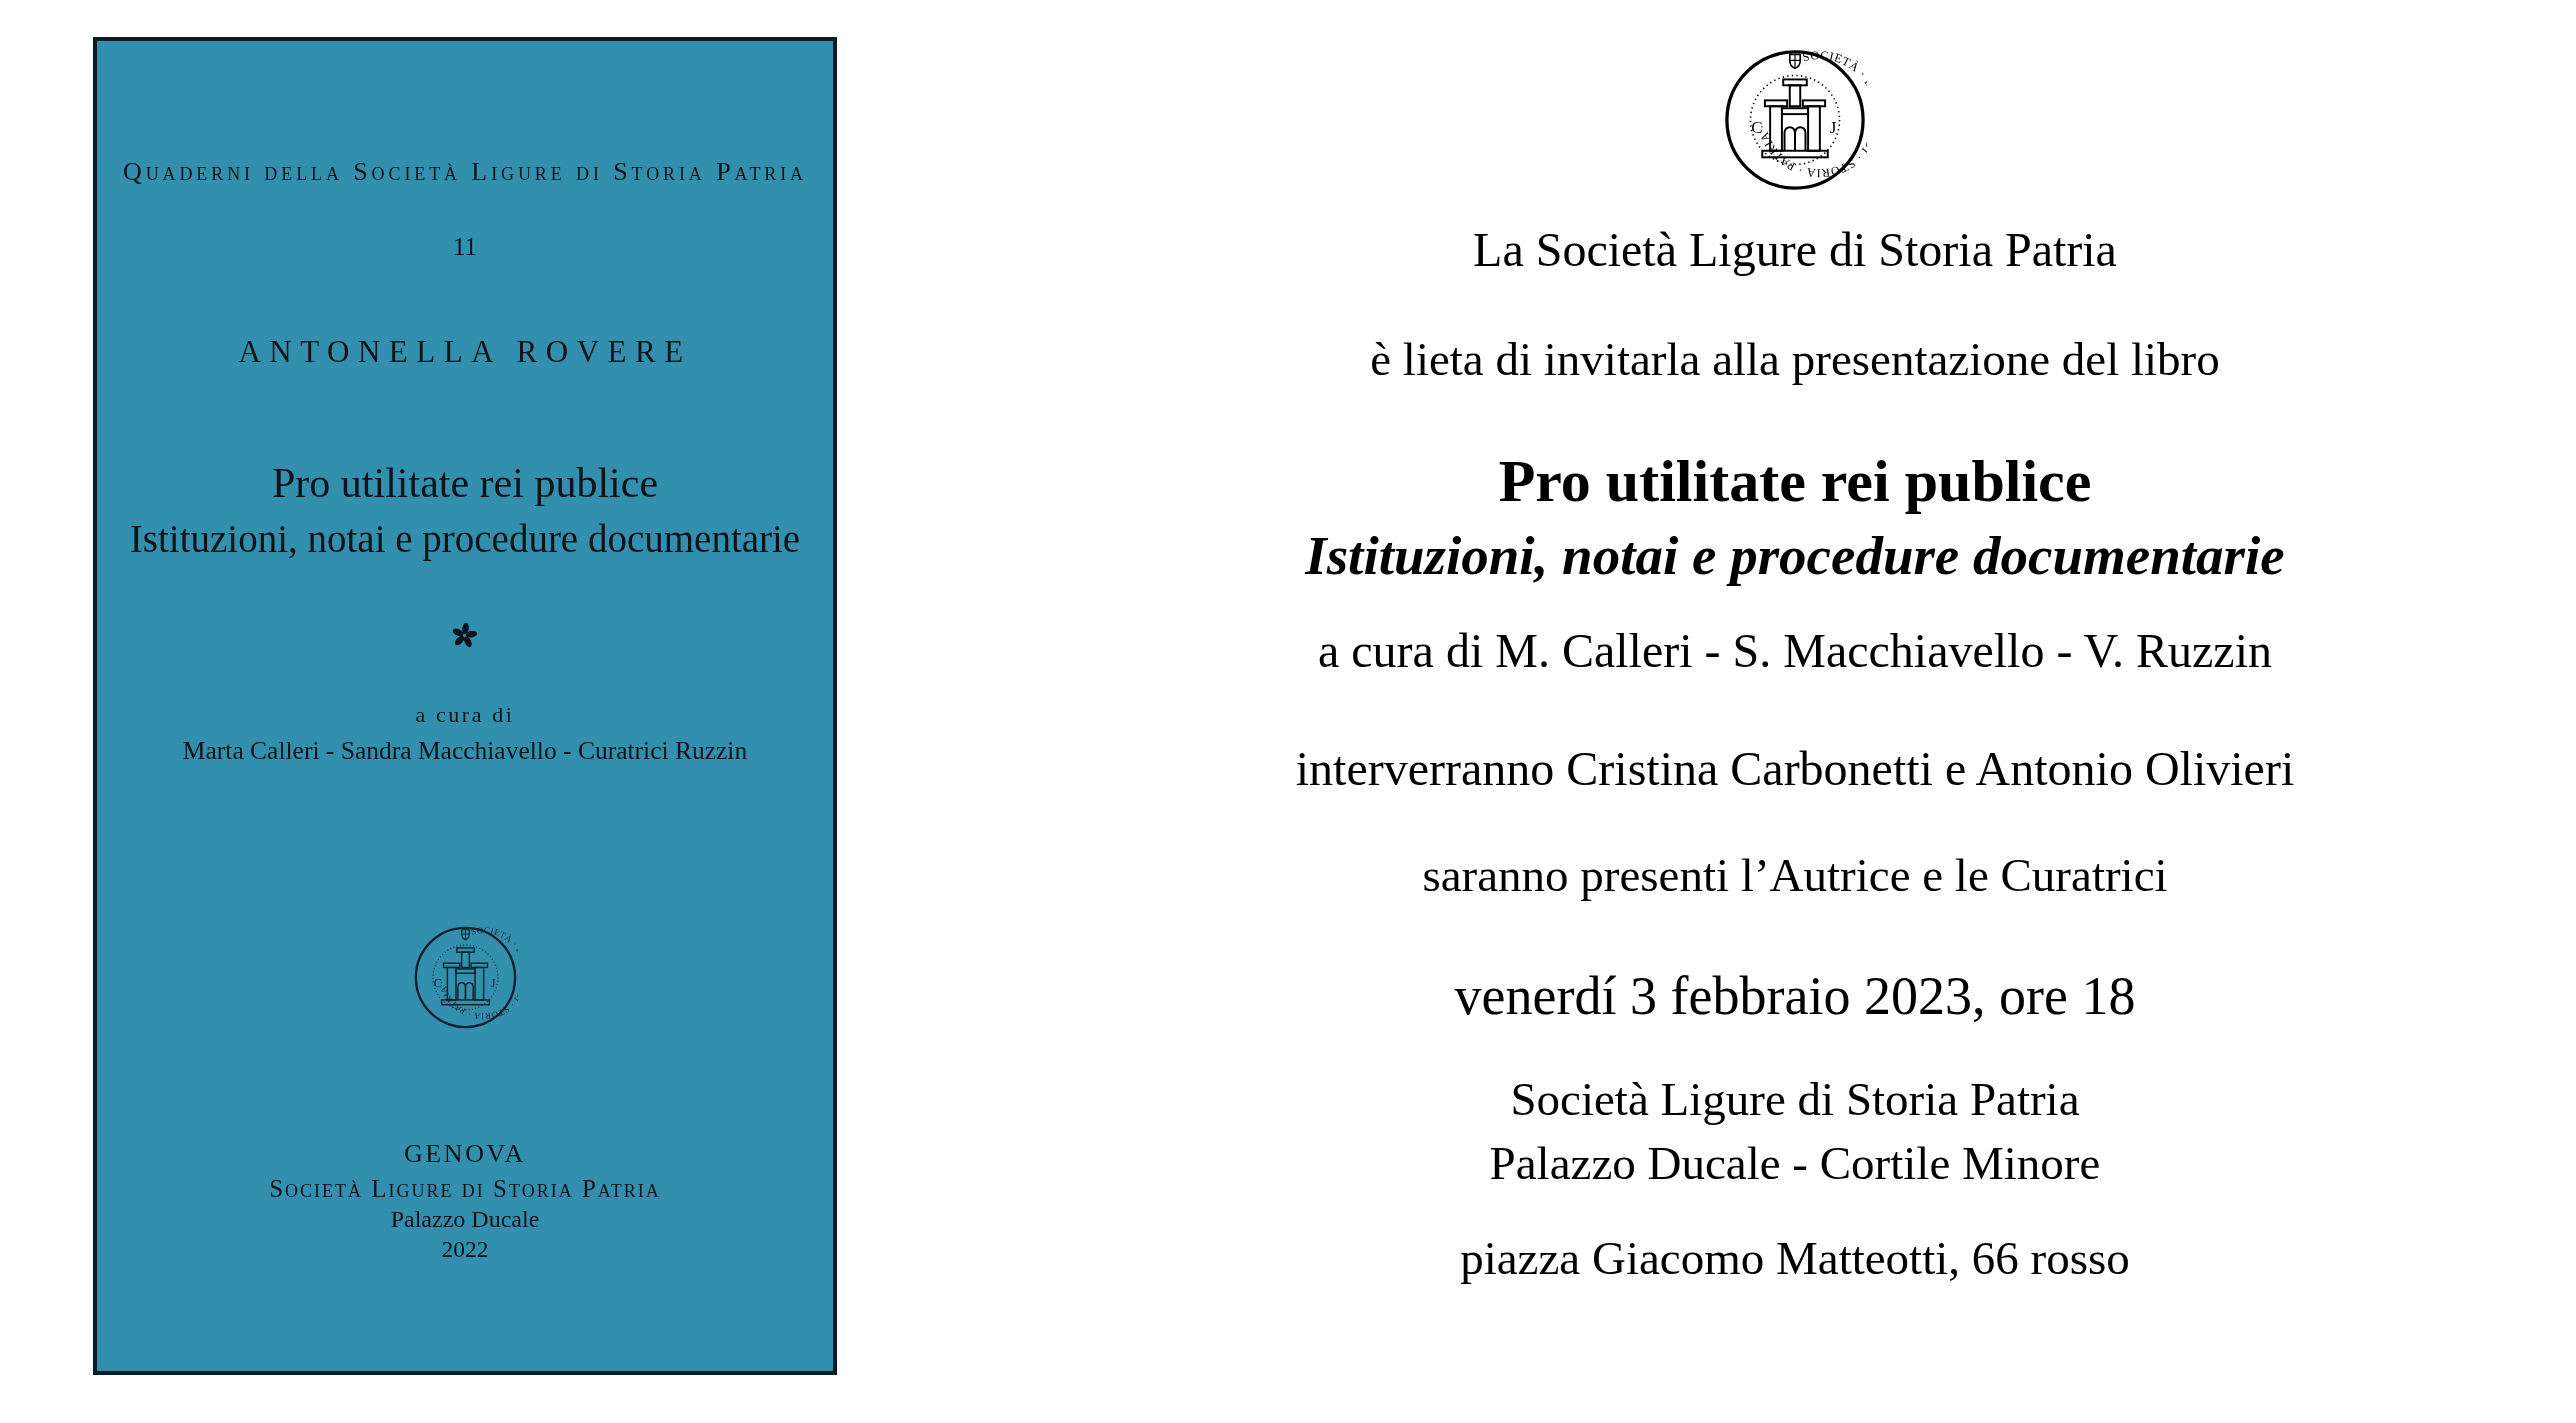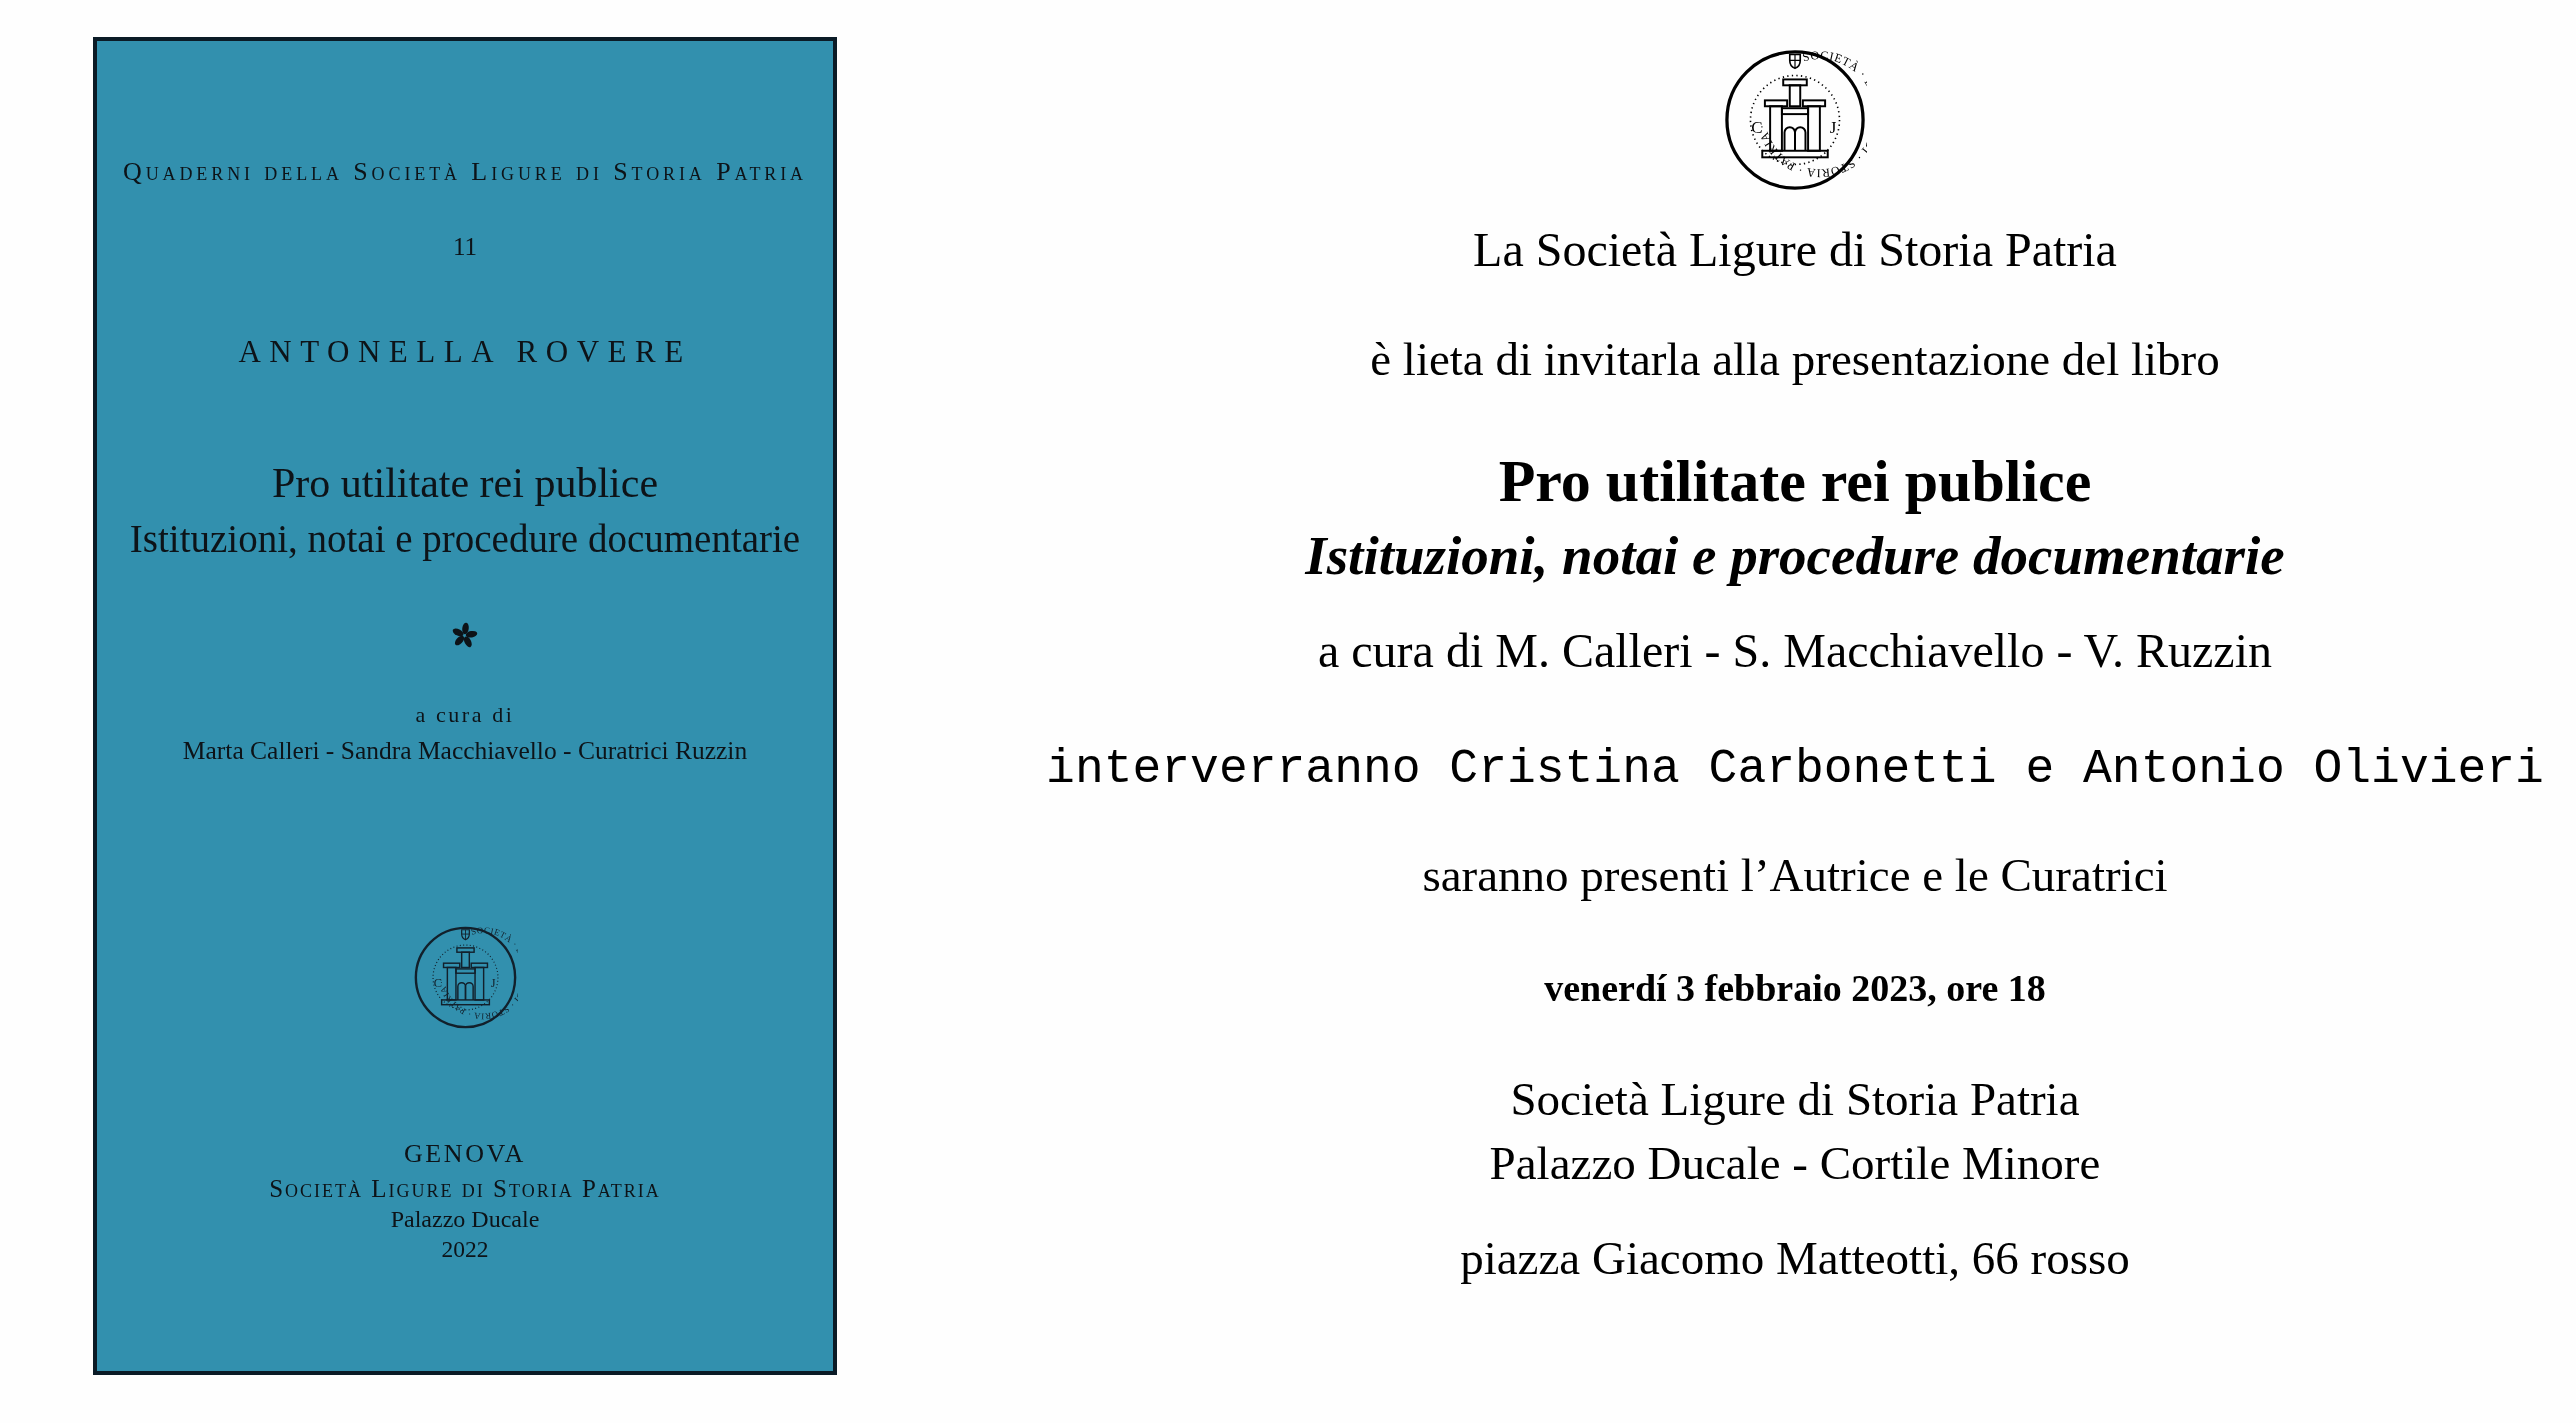--- a/index.html
+++ b/index.html
@@ -33,23 +33,23 @@
   .invite{
     position:absolute;left:1014px;top:0;width:1562px;height:1423px;text-align:center;
   }
   .invite .line{position:absolute;left:0;width:100%;text-align:center;line-height:1;}
   .inv-seal{position:absolute;top:48px;left:calc(50% - 72px);width:144px;height:144px;color:#000;}
   .inv-intro1{top:226px;font-size:48px;}
   .inv-intro2{top:313px;font-size:47px;margin-top:23px;}
   .inv-title{top:451px;font-size:60px;font-weight:bold;}
   .inv-subtitle{top:528px;font-size:55px;font-weight:bold;font-style:italic;}
   .inv-curators{top:627px;font-size:48px;}
-  .inv-speakers{top:745px;font-size:48px;font-family:Liberation Mono, monospace;}
+  .inv-speakers{top:745px;font-size:48px;}
   .inv-attendance{top:852px;font-size:47px;}
-  .inv-datetime{top:969px;font-size:38px;font-weight:bold;}
+  .inv-datetime{top:969px;font-size:54px;font-weight:normal;}
   .inv-venue1{top:1076px;font-size:47px;}
   .inv-venue2{top:1140px;font-size:47px;}
   .inv-address1{top:1235px;font-size:47px;}
   .inv-address2{top:1307px;font-size:47px;}
   
   .seal-svg{width:100%;height:100%;display:block;}
   .seal-svg .stroked{fill:none;stroke:currentColor;}
   .seal-svg text{fill:currentColor;font-family:"Liberation Serif","DejaVu Serif",serif;}
 </style>
 </head>

